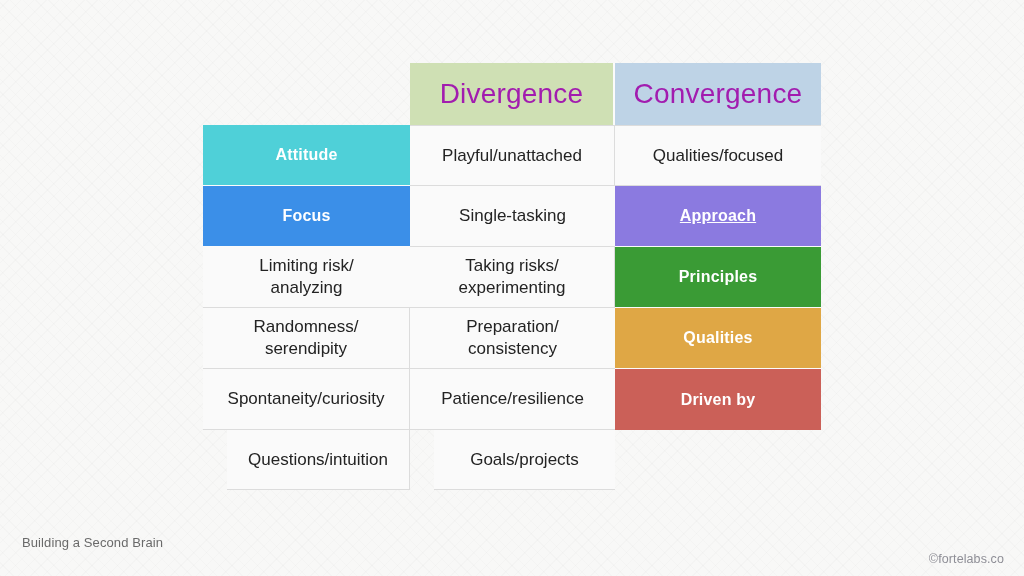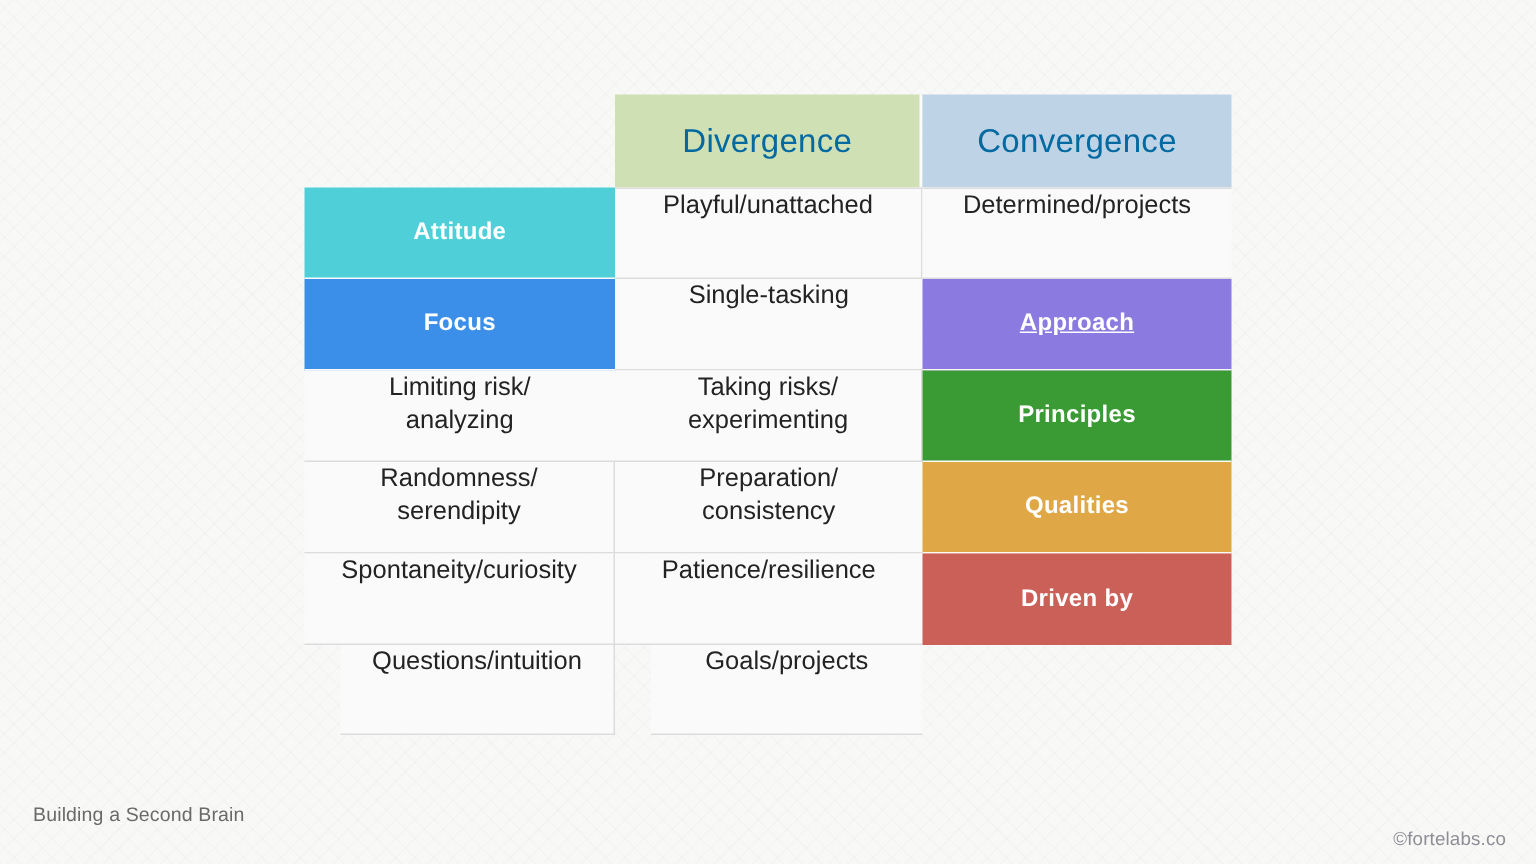--- a/index.html
+++ b/index.html
@@ -41,22 +41,22 @@
   }
 
   
   .hdr-spacer {
     background: transparent;
   }
   .hdr-cell {
     display: flex;
     align-items: center;
     justify-content: center;
-    font-size: 22px;
-    color: #0369a1;
+    font-size: 28px;
+    color: #a21caf;
     letter-spacing: 0.2px;
   }
   .hdr-divergence {
     background: #cfe0b4;
     border-right: 2px solid #fbfbfb;
   }
   .hdr-convergence {
     background: #bed3e6;
   }
 
@@ -69,20 +69,21 @@
     font-size: 16px;
     font-weight: bold;
     letter-spacing: 0.2px;
     border-bottom: 1.5px solid #fbfbfb;
   }
   .row-label.last { border-bottom: none; }
 
   
   .cell {
     display: flex;
+    align-items: center;
     justify-content: center;
     text-align: center;
     background: #fafafa;
     font-size: 17px;
     color: #232323;
     line-height: 1.28;
     border-bottom: 1px solid #dcdcdc;
     border-right: 1px solid #dcdcdc;
     box-sizing: border-box;
   }
@@ -125,21 +126,21 @@
         <span>Convergence</span>
       </div>
 
       <div class="row-label" style="background: rgb(79, 208, 216);">
         <span>Attitude</span>
       </div>
       <div class="cell row-first">
         <span class="cell-text">Playful/unattached</span>
       </div>
       <div class="cell col-last row-first">
-        <span class="cell-text">Determined/projects</span>
+        <span class="cell-text">Qualities/focused</span>
       </div>
 
       <div class="row-label" style="background: rgb(59, 143, 232);">
         <span>Focus</span>
       </div>
       <div class="cell col-last">
         <span class="cell-text">Single-tasking</span>
       </div>
 
       <div class="row-label" style="background: rgb(139, 122, 224); text-decoration: underline;">

